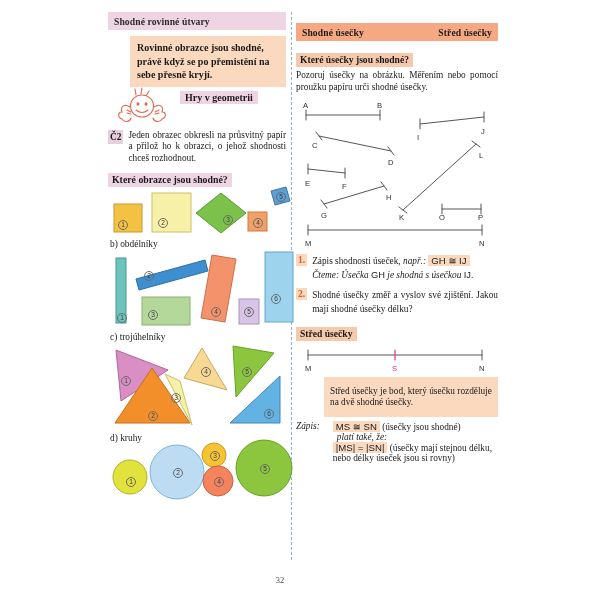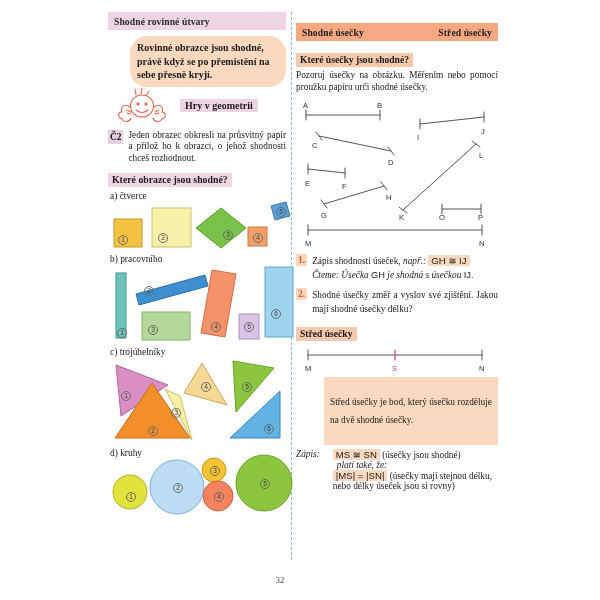--- a/index.html
+++ b/index.html
@@ -25,34 +25,34 @@
   .band-right{background:#f6a882;color:#1e1e1e;display:flex;justify-content:space-between;}
   .band-right span{display:inline-block;}
 
   
   .p{font-size:9.3px;line-height:11.6px;margin:5px 0;text-align:justify;}
   .bold{font-weight:bold;}
   .ital{font-style:italic;}
 
   .definition{
     background:#fbd9bf;font-weight:bold;font-size:10px;line-height:13.5px;
-    padding:5px 7px;margin:6px 0 4px 22px;border-radius:17px;
+    padding:5px 7px;margin:6px 0 4px 22px;
   }
   .def-right{
-    background:#fbd9bf;font-size:9.3px;line-height:18px;
-    padding:16px 6px;margin:4px 0 4px 28px;
+    background:#fbd9bf;font-size:9.3px;line-height:11px;
+    padding:9px 6px;margin:4px 0 4px 28px;
   }
 
   .hl-pink{background:#efd5e4;padding:1px 5px;display:inline-block;font-weight:bold;font-size:10px;}
   .q-head{background:#f6c9ac;font-weight:bold;font-size:9.6px;padding:1.5px 4px;display:inline-block;}
   .q-head-pink{background:#efd5e4;font-weight:bold;font-size:9.8px;padding:1.5px 4px;display:inline-block;}
 
   
   .game-row{position:relative;height:34px;margin-top:4px;}
-  .game-label{position:absolute;left:72px;top:8px;}
+  .game-label{position:absolute;left:72px;top:0;}
   .face{position:absolute;left:6px;top:0px;}
 
   
   .step{display:flex;gap:5px;margin:5px 0;}
   .step-tag{background:#e7cfe0;font-weight:bold;font-size:9.4px;
             padding:1px 2px;height:12px;line-height:12px;flex:0 0 auto;}
   .step-txt{font-size:9.3px;line-height:11.6px;text-align:justify;flex:1;}
 
   
   .ol{display:flex;gap:5px;margin:6px 0;}
@@ -116,42 +116,38 @@
 
     <div class="step">
       <span class="step-tag">Č2</span>
       <span class="step-txt">Jeden obrazec obkresli na průsvitný papír a přilož ho k obrazci, o jehož shodnosti chceš rozhodnout.</span>
     </div>
 
     <div style="">
       <span class="q-head-pink">Které obrazce jsou shodné?</span>
     </div>
 
-    <div class="grp">
-      <span>a)</span>
-      <span>čtverce</span>
-    </div>
     <div class="shapebox" style="height:48px;">
       <svg width="178" height="48" viewBox="0 0 178 48">
         <rect x="6" y="17" width="28" height="28" fill="#f4c243" stroke="#c89a2a" stroke-width="1"></rect>
         <rect x="44" y="6" width="39" height="39" fill="#f7f0a8" stroke="#c9c266" stroke-width="1"></rect>
         <polygon points="113,6 138,26 113,46 88,26" fill="#7bc24a" stroke="#5c9a33" stroke-width="1"></polygon>
         <rect x="140" y="25" width="19" height="19" fill="#f2a06a" stroke="#c97a46" stroke-width="1"></rect>
         <polygon points="163,4 178,0 182,14 167,18" fill="#5b9fd4" stroke="#3b79ab" stroke-width="1"></polygon>
       </svg>
       <span class="tag" style="left:10px;top:33px;">1</span>
       <span class="tag" style="left:50px;top:31px;">2</span>
       <span class="tag" style="left:115px;top:28px;">3</span>
       <span class="tag" style="left:145px;top:31px;">4</span>
       <span class="tag" style="left:168px;top:5px;">5</span>
     </div>
 
     <div class="grp">
       <span>b)</span>
-      <span>pracovního</span>
+      <span>obdélníky</span>
     </div>
     <div class="shapebox" style="height:78px;">
       <svg width="178" height="78" viewBox="0 0 178 78">
         <rect x="8" y="8" width="10" height="65" fill="#6ec3bd" stroke="#3f9a94" stroke-width="1"></rect>
         <polygon points="28,29 97,10 100,21 31,40" fill="#3e8fd0" stroke="#2d6fa5" stroke-width="1"></polygon>
         <rect x="34" y="47" width="48" height="28" fill="#b4d79a" stroke="#8ab272" stroke-width="1"></rect>
         <polygon points="104,5 128,9 117,72 93,68" fill="#f4936b" stroke="#cd6d48" stroke-width="1"></polygon>
         <rect x="131" y="49" width="20" height="25" fill="#d9c3e6" stroke="#ab93bd" stroke-width="1"></rect>
         <rect x="157" y="2" width="28" height="70" fill="#9ed3ee" stroke="#5fa6cc" stroke-width="1"></rect>
       </svg>

